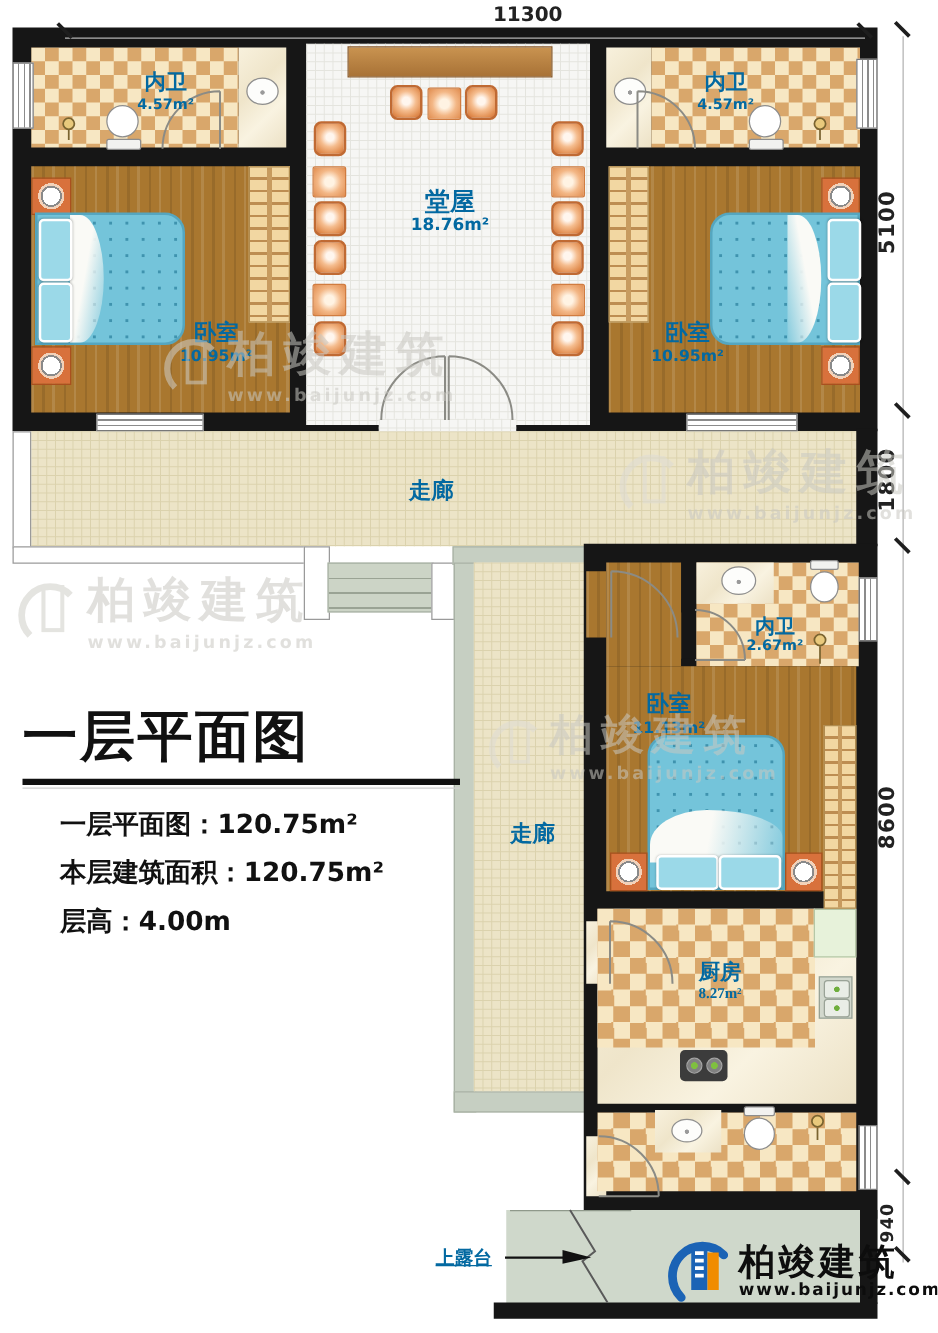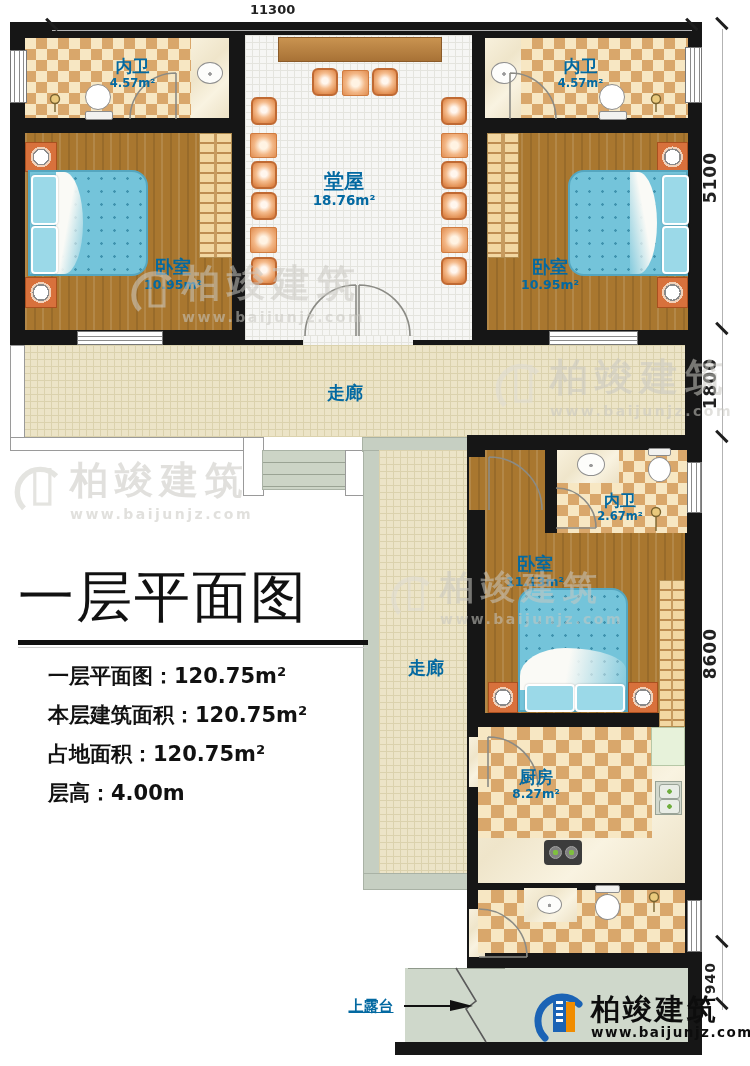--- a/index.html
+++ b/index.html
@@ -42,21 +42,21 @@
   .rl .a{font-weight:700;display:block;}
   .dim{position:absolute;color:#222;font-weight:700;}
   .dimline{position:absolute;background:#b3b3b3;}
   .tick{position:absolute;width:16px;height:2.5px;background:#1e1e1e;transform:rotate(45deg);}
   .vdim{position:absolute;writing-mode:vertical-rl;transform:rotate(180deg);color:#222;font-weight:700;font-size:17px;letter-spacing:1px;}
   .wm{position:absolute;display:flex;align-items:center;gap:6px;color:#c9c8c2;opacity:.55;pointer-events:none;}
   .wm .t1{font-size:38px;font-weight:700;letter-spacing:7px;white-space:nowrap;}
   .wm .t2{font-size:14px;font-weight:700;letter-spacing:2.5px;white-space:nowrap;}
   .titleblock{position:absolute;left:18px;top:560px;width:350px;color:#111;}
   .titlerow{display:flex;align-items:baseline;gap:16px;}
-  .titlerow .tt{font-size:56px;font-weight:400;letter-spacing:2px;}
+  .titlerow .tt{font-size:44px;font-weight:700;letter-spacing:2px;}
   .titlerow .sc{font-size:33px;font-weight:700;}
   .trule{height:5px;background:#111;margin-top:4px;}
   .trule2{height:1px;background:#cfcfcf;margin-top:2px;}
   .tlines{margin-top:14px;padding-left:30px;}
   .tline{font-size:21px;font-weight:700;margin-bottom:11px;white-space:nowrap;}
   .logo{position:absolute;left:533px;top:988px;display:flex;align-items:center;gap:6px;color:#0d0d0d;}
   .logo .l1{font-size:29px;font-weight:900;letter-spacing:3px;white-space:nowrap;line-height:1;}
   .logo .l2{font-size:13.5px;font-weight:800;letter-spacing:1.5px;white-space:nowrap;}
   svg.overlay{position:absolute;left:0;top:0;pointer-events:none;}
 </style>
@@ -224,21 +224,21 @@
   </svg>
 
   <div class="rl" style="left:85px;top:57px;width:95px;">
     <span class="n" style="font-size:17px;">内卫</span>
     <span class="a" style="font-size:11.5px;">4.57m²</span>
   </div>
   <div class="rl" style="left:533px;top:57px;width:95px;">
     <span class="n" style="font-size:17px;">内卫</span>
     <span class="a" style="font-size:11.5px;">4.57m²</span>
   </div>
-  <div class="rl" style="left:284px;top:150px;width:120px;margin-top:20px;">
+  <div class="rl" style="left:300px;top:150px;width:120px;">
     <span class="n" style="font-size:20px;">堂屋</span>
     <span class="a" style="font-size:13.5px;">18.76m²</span>
   </div>
   <div class="rl" style="left:128px;top:257px;width:90px;">
     <span class="n" style="font-size:18px;">卧室</span>
     <span class="a" style="font-size:12.5px;">10.95m²</span>
   </div>
   <div class="rl" style="left:505px;top:257px;width:90px;">
     <span class="n" style="font-size:18px;">卧室</span>
     <span class="a" style="font-size:12.5px;">10.95m²</span>
@@ -250,32 +250,32 @@
     <span class="n" style="font-size:18px;">走廊</span>
   </div>
   <div class="rl" style="left:575px;top:492px;width:90px;">
     <span class="n" style="font-size:16px;">内卫</span>
     <span class="a" style="font-size:11.5px;">2.67m²</span>
   </div>
   <div class="rl" style="left:480px;top:554px;width:110px;">
     <span class="n" style="font-size:18px;">卧室</span>
     <span class="a" style="font-size:12.5px;">11.13m²</span>
   </div>
-  <div class="rl" style="left:481px;top:768px;width:110px;">
+  <div class="rl" style="left:521px;top:768px;width:110px;font-family:Liberation Serif, serif;">
     <span class="n" style="font-size:17px;">厨房</span>
     <span class="a" style="font-size:12px;">8.27m²</span>
   </div>
   <div class="rl" style="left:336px;top:998px;width:70px;text-decoration:underline;">
     <span class="n" style="font-size:15px;">上露台</span>
   </div>
 
   <div class="dimline" style="left:52px;top:30px;width:640px;height:1px;"></div>
   <div class="tick" style="left:44px;top:23px;"></div>
   <div class="tick" style="left:684px;top:23px;"></div>
-  <div class="dim" style="left:250px;top:2px;width:200px;text-align:left;font-size:13px;">11300</div>
+  <div class="dim" style="left:250px;top:2px;width:200px;text-align:right;font-size:16px;">11300</div>
 
   <div class="dimline" style="left:722px;top:29px;width:1px;height:981px;"></div>
   <div class="tick" style="left:714px;top:22px;"></div>
   <div class="tick" style="left:714px;top:327px;"></div>
   <div class="tick" style="left:714px;top:435px;"></div>
   <div class="tick" style="left:714px;top:940px;"></div>
   <div class="tick" style="left:714px;top:1002px;"></div>
   <div class="vdim" style="left:700px;top:152px;">5100</div>
   <div class="vdim" style="left:700px;top:358px;">1800</div>
   <div class="vdim" style="left:700px;top:628px;">8600</div>
@@ -324,21 +324,20 @@
 
   <div class="titleblock">
     <div class="titlerow">
       <span class="tt">一层平面图</span>
     </div>
     <div class="trule"></div>
     <div class="trule2"></div>
     <div class="tlines">
       <div class="tline"><span>一层平面图：</span><span>120.75m²</span></div>
       <div class="tline"><span>本层建筑面积：</span><span>120.75m²</span></div>
-      <div class="tline"><span>占地面积：</span><span>120.75m²</span></div>
       <div class="tline"><span>层高：</span><span>4.00m</span></div>
     </div>
   </div>
 
   <div class="logo">
     <svg width="52" height="58" viewBox="0 0 52 58">
       <path d="M12,50 A22,22 0 1 1 46,16" stroke="#1b63b5" stroke-width="7" fill="none" stroke-linecap="round"></path>
       <rect x="20" y="8" width="13" height="36" fill="#1b63b5"></rect>
       <rect x="33" y="14" width="9" height="30" fill="#f08c00"></rect>
       <rect x="23" y="13" width="7" height="3" fill="#fff"></rect>

